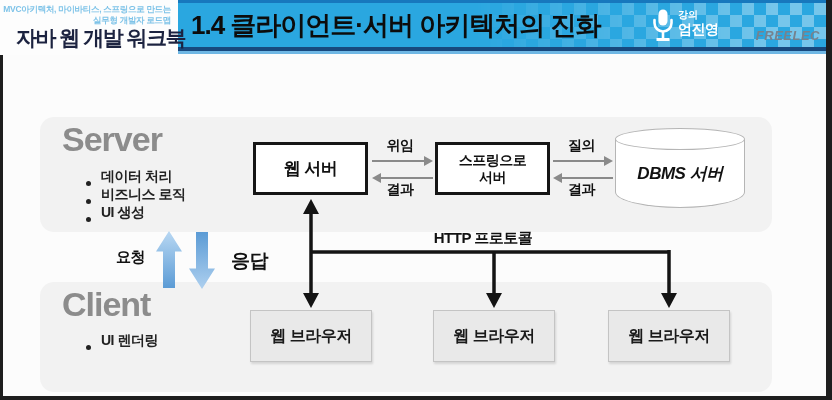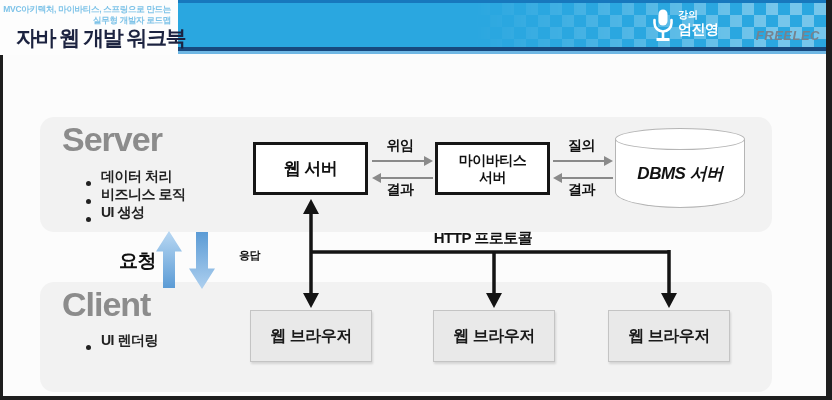--- a/index.html
+++ b/index.html
@@ -74,22 +74,22 @@
   .browser-1{left:250px;} .browser-2{left:433px;} .browser-3{left:608px;}
 
   
   .edge-label{position:absolute;text-align:center;font-size:14px;font-weight:bold;color:#111;
               letter-spacing:-0.5px;z-index:2;white-space:nowrap;}
   .lbl-delegate{left:372px;top:137px;width:56px;}
   .lbl-result1{left:372px;top:181px;width:56px;}
   .lbl-query{left:553px;top:137px;width:57px;}
   .lbl-result2{left:553px;top:181px;width:57px;}
   .lbl-http{left:393px;top:229px;width:180px;font-size:15px;}
-  .lbl-request{left:110px;top:248px;width:55px;font-size:19px;}
-  .lbl-response{left:222px;top:248px;width:55px;font-size:11px;}
+  .lbl-request{left:103px;top:248px;width:55px;font-size:15px;}
+  .lbl-response{left:222px;top:248px;width:55px;font-size:19px;}
 
   
   .block-arrow{position:absolute;width:26px;height:57px;z-index:2;}
   .arrow-up{left:156px;top:231px;background:linear-gradient(#b9d8f3,#5b9bd5);
             clip-path:polygon(50% 0,100% 36%,73% 36%,73% 100%,27% 100%,27% 36%,0 36%);}
   .arrow-down{left:189px;top:232px;background:linear-gradient(#5b9bd5,#aed0ef);
               clip-path:polygon(27% 0,73% 0,73% 64%,100% 64%,50% 100%,0 64%,27% 64%);}
 
   .connectors{position:absolute;left:0;top:0;z-index:1;pointer-events:none;}
 </style>
@@ -101,20 +101,21 @@
   <div class="logo-block">
     <div class="tagline">
       <div>MVC아키텍처, 마이바티스, 스프링으로 만드는</div>
       <div>실무형 개발자 로드맵</div>
     </div>
     <div class="book-title">자바 웹 개발 워크북</div>
   </div>
 
   <div class="header-bar">
     <div class="header-checker"></div>
+    <div class="slide-title">1.4 클라이언트·서버 아키텍처의 진화</div>
     <svg class="mic" width="24" height="38" viewBox="0 0 24 38">
       <rect x="7.5" y="1.5" width="9" height="16" rx="4.5" fill="#ffffff"></rect>
       <path d="M3.5 12 v3 a8.5 8.5 0 0 0 17 0 v-3" fill="none" stroke="#ffffff" stroke-width="2.6" stroke-linecap="round"></path>
       <line x1="12" y1="24" x2="12" y2="30" stroke="#ffffff" stroke-width="2.6"></line>
       <line x1="5.5" y1="31.5" x2="18.5" y2="31.5" stroke="#ffffff" stroke-width="3"></line>
     </svg>
     <div class="credit">
       <span class="small">강의</span>
       <span class="name">엄진영</span>
     </div>
@@ -167,21 +168,21 @@
     <line x1="311" y1="252" x2="669" y2="252" stroke="#141414" stroke-width="3.5"></line>
     <line x1="494" y1="252" x2="494" y2="296" stroke="#141414" stroke-width="3.5"></line>
     <polygon points="494,308 486,293 502,293" fill="#141414"></polygon>
     <line x1="669" y1="250" x2="669" y2="296" stroke="#141414" stroke-width="3.5"></line>
     <polygon points="669,308 661,293 677,293" fill="#141414"></polygon>
   </svg>
 
   <div class="node node-webserver">웹 서버</div>
   <div class="node node-appserver">
     <div>
-      <div>마이바티스</div>
+      <div>스프링으로</div>
       <div>서버</div>
     </div>
   </div>
   <div class="cyl">
     <div class="cyl-body"></div>
     <div class="cyl-top"></div>
     <div class="cyl-label">DBMS 서버</div>
   </div>
 
   <div class="node node-browser browser-1">웹 브라우저</div>

